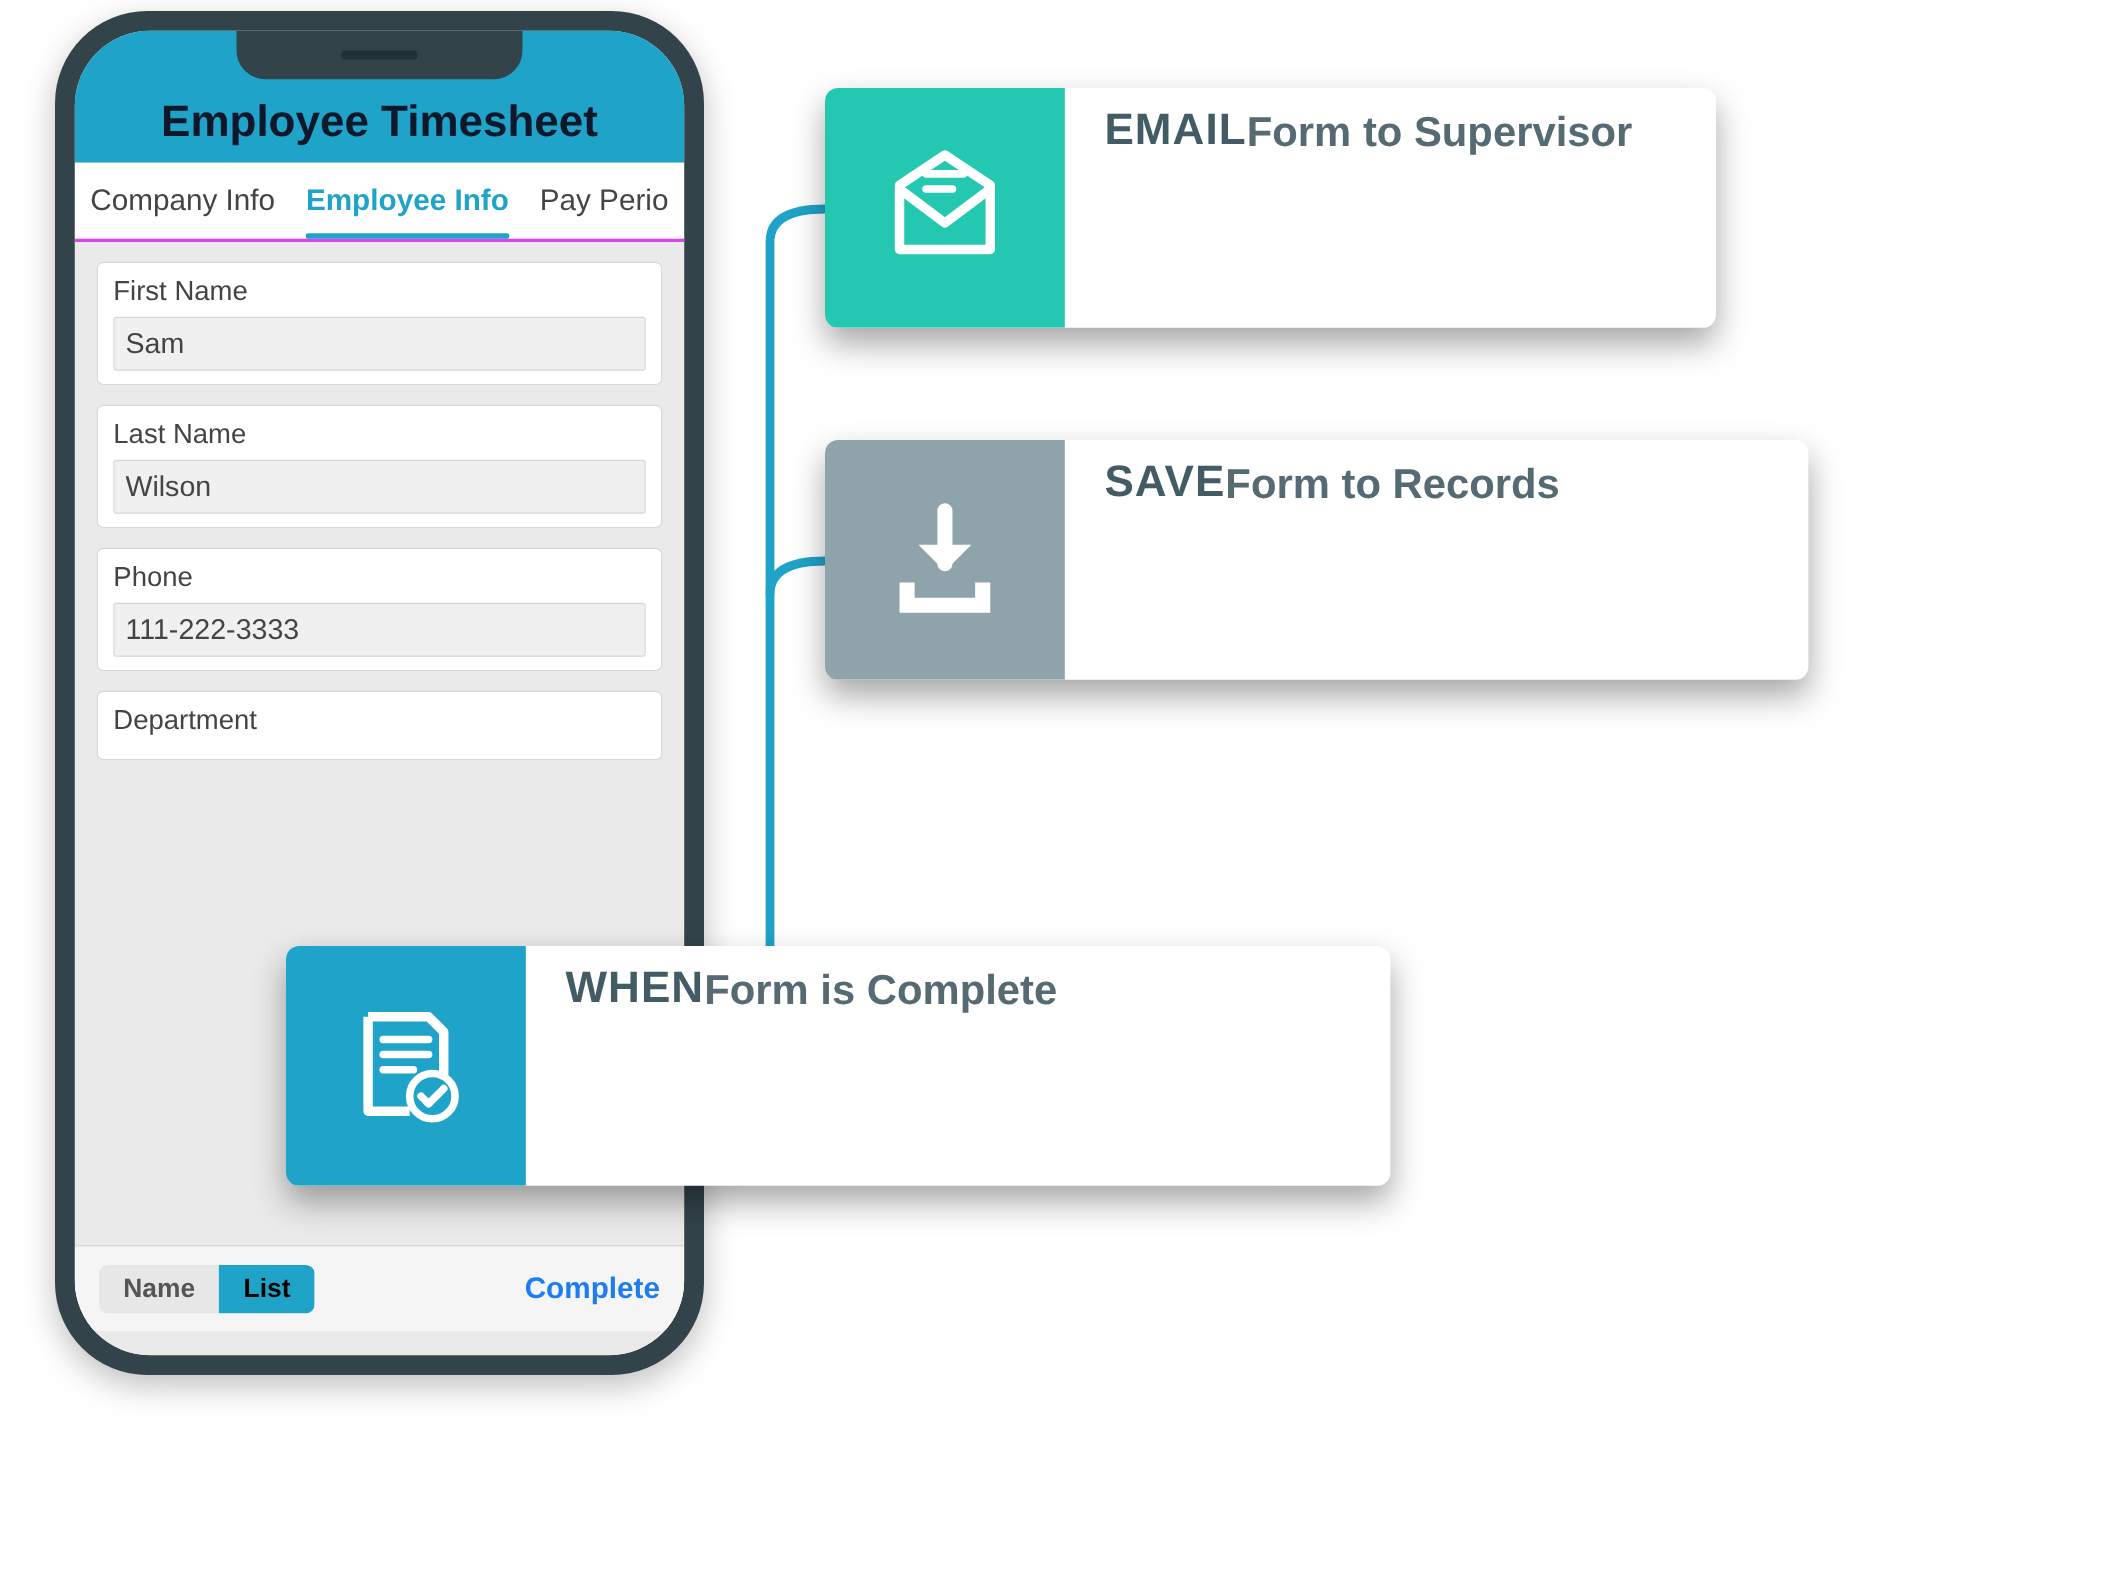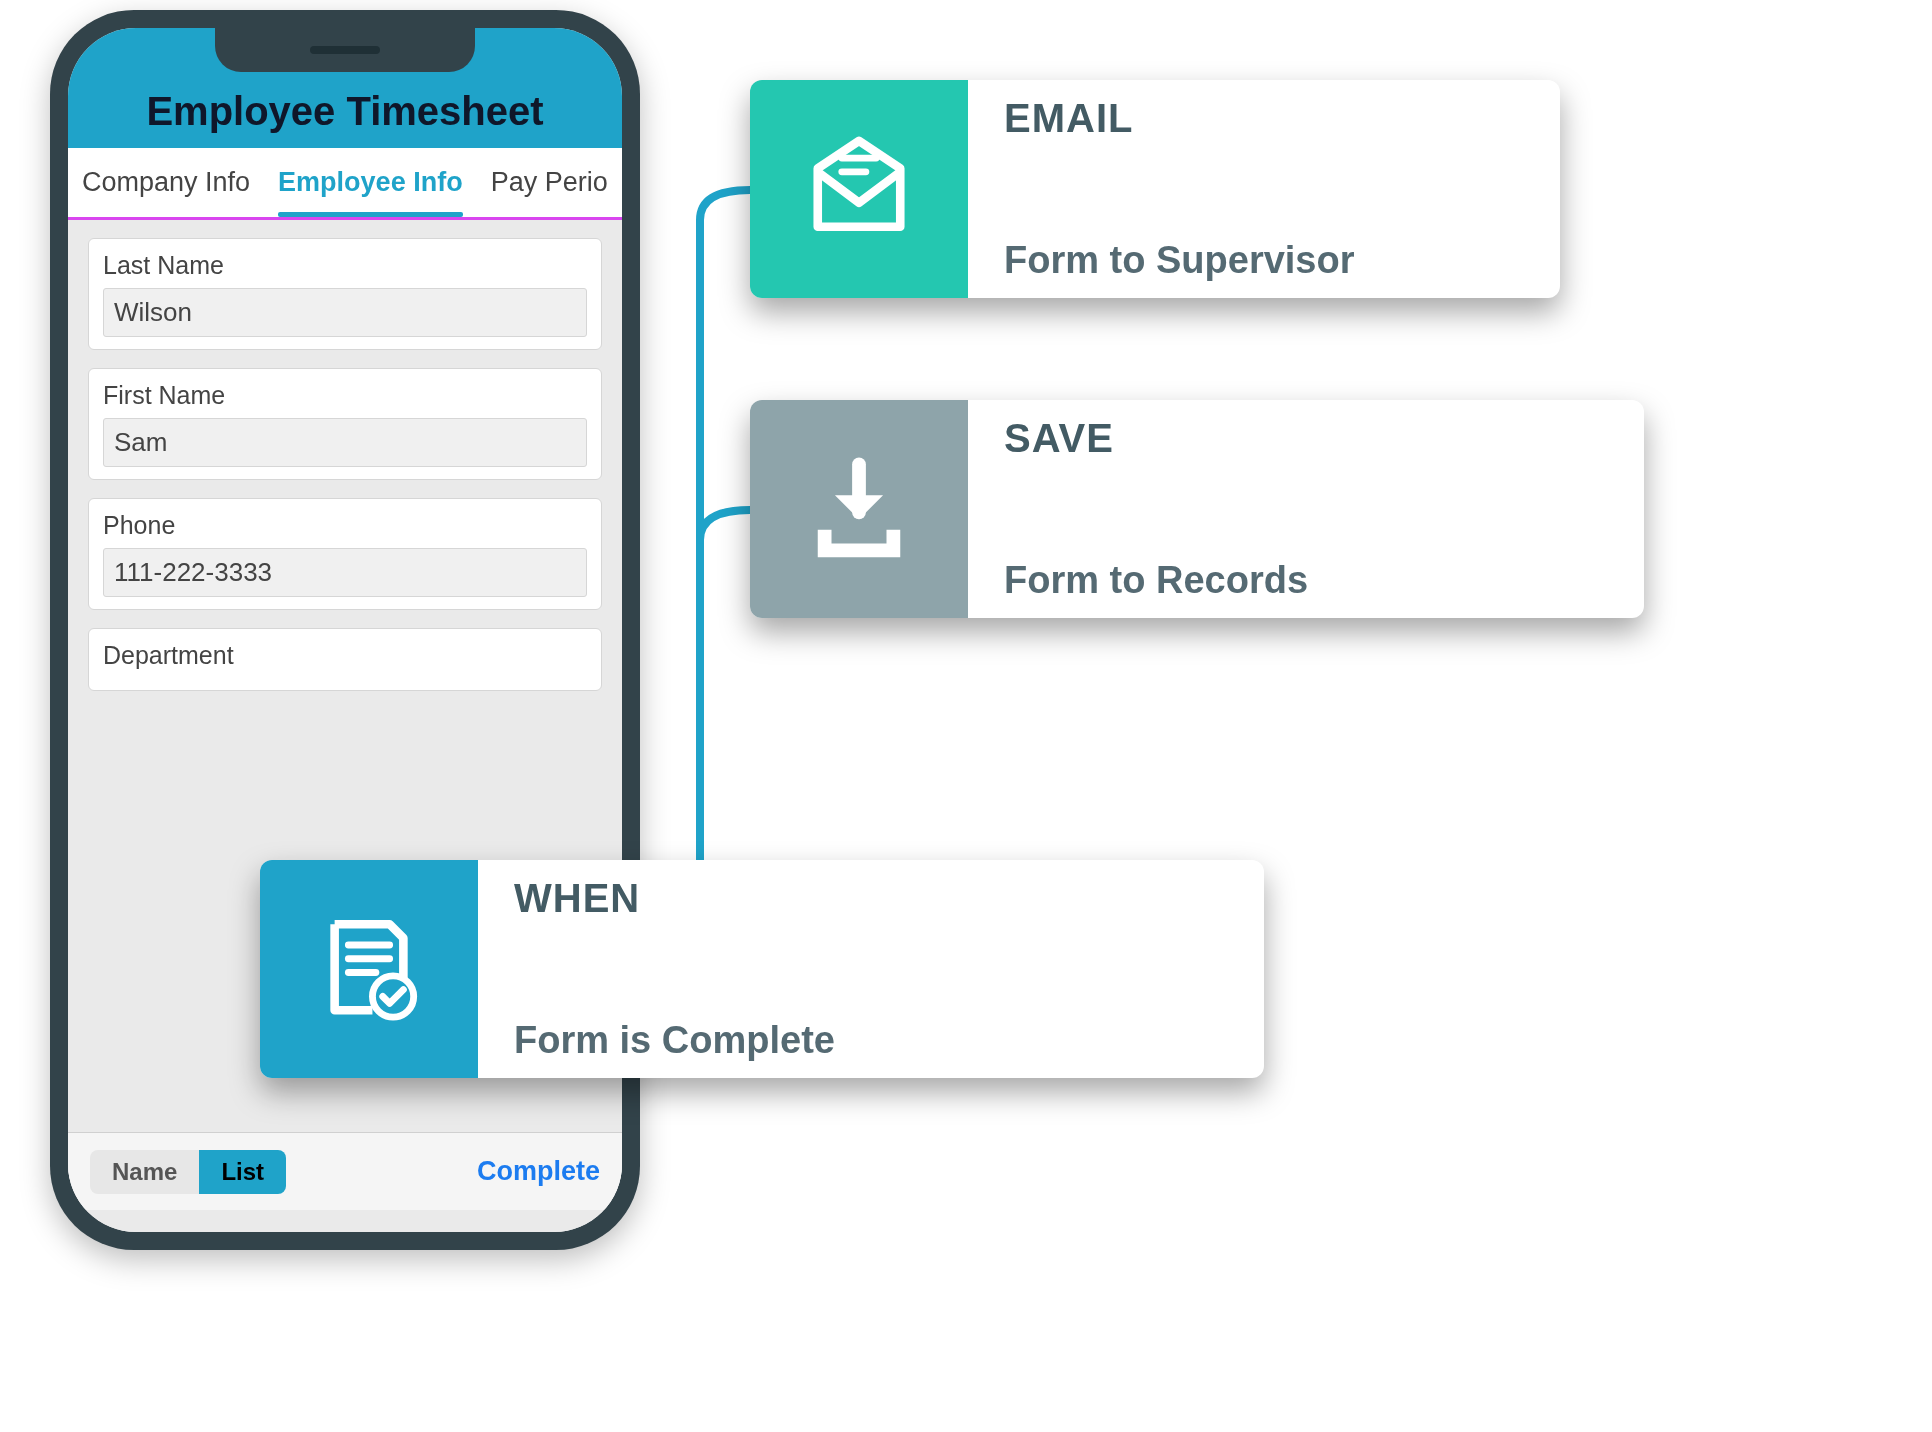--- a/index.html
+++ b/index.html
@@ -36,21 +36,21 @@
   .fg-value{background:var(--field-bg);border:1px solid var(--field-border);border-radius:3px;padding:8px 10px;font-size:26px;color:#444}
   .bottom-bar{height:78px;background:#f5f5f5;border-top:1px solid #d0d0d0;display:flex;align-items:center;padding:0 22px;margin-bottom:22px}
   .seg{display:flex;border-radius:8px;overflow:hidden}
   .seg div{padding:8px 22px;font-size:24px;font-weight:600;background:#e7e7e7;color:#555}
   .seg div.active{background:var(--blue);color:#000000}
   .complete-link{margin-left:auto;font-size:27px;color:#1c7cf0;font-weight:600}
 
   
   .card{position:absolute;display:flex;background:#fff;border-radius:12px;box-shadow:0 14px 30px rgba(0,0,0,.35);overflow:hidden;align-items:stretch}
   .card .icon-box{display:flex;align-items:center;justify-content:center}
-  .card .content{display:flex;flex-direction:column;justify-content:space-between;padding:16px 36px 16px 36px;color:var(--text)}
+  .card .content{display:flex;justify-content:flex-start;padding:16px 36px 16px 36px;color:var(--text)}
   .card .content .title{font-size:40px;font-weight:700;letter-spacing:1px;color:#435b64}
   .card .content .sub{font-size:38px;color:#556a73;font-weight:700;margin-top:4px}
 
   .card-email{left:750px;top:80px;width:810px;height:218px}
   .card-email .icon-box{width:218px;background:var(--teal)}
   .card-save {left:750px;top:400px;width:894px;height:218px}
   .card-save  .icon-box{width:218px;background:var(--slate)}
   .card-when {left:260px;top:860px;width:1004px;height:218px}
   .card-when  .icon-box{width:218px;background:var(--blue)}
 
@@ -79,26 +79,26 @@
             </div>
           <div class="tab active">
               <span>Employee Info</span>
             </div>
           <div class="tab">
               <span>Pay Perio</span>
             </div>
         </div>
         <div class="form-area">
           <div class="form-group">
+            <div class="fg-label">First Name</div>
+            <div class="fg-value">Sam</div>
+          </div>
+          <div class="form-group">
             <div class="fg-label">Last Name</div>
             <div class="fg-value">Wilson</div>
-          </div>
-          <div class="form-group">
-            <div class="fg-label">First Name</div>
-            <div class="fg-value">Sam</div>
           </div>
           <div class="form-group">
             <div class="fg-label">Phone</div>
             <div class="fg-value">111-222-3333</div>
           </div>
           <div class="form-group" style="margin-bottom:0">
             <div class="fg-label">Department</div>
           </div>
         </div>
         <div class="bottom-bar">

